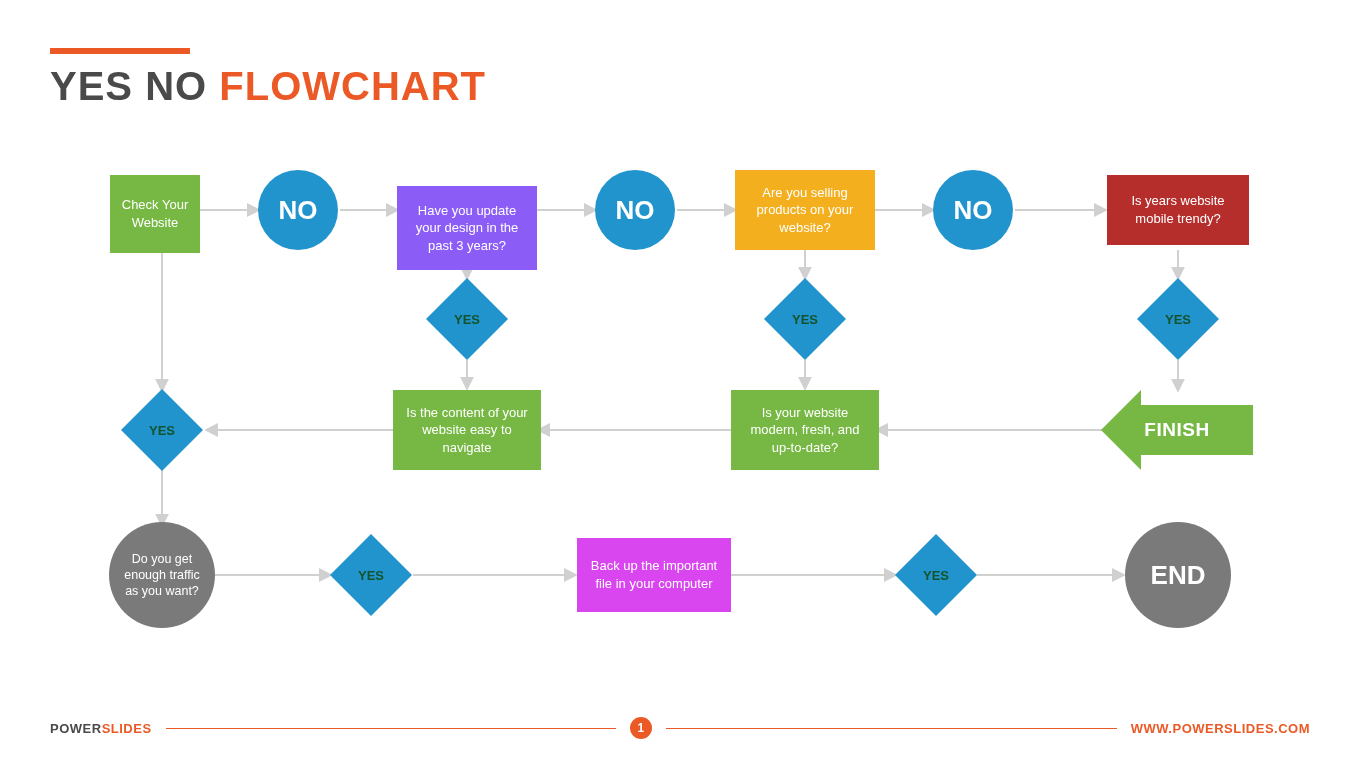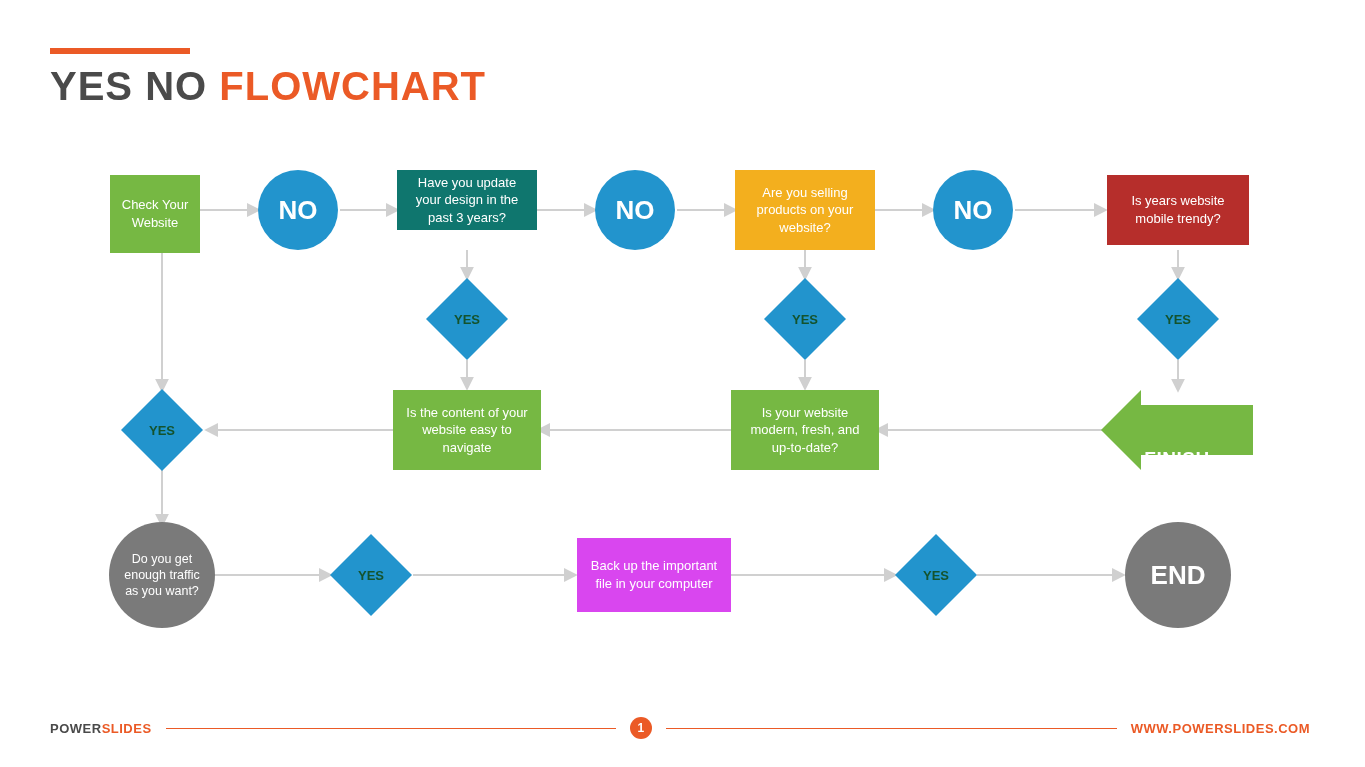--- a/index.html
+++ b/index.html
@@ -77,21 +77,21 @@
   }
   .diamond .lbl {
     position: relative;
     color: #14532d;
     font-weight: 800;
     font-size: 13px;
   }
   .finish-arrow {
     position: absolute;
     display: flex;
-    align-items: flex-end;
+    align-items: center;
     justify-content: center;
   }
   .finish-arrow svg { position: absolute; }
   .finish-arrow .lbl {
     position: relative;
     color: #fff;
     font-weight: 800;
     font-size: 19px;
     letter-spacing: .5px;
   }
@@ -166,21 +166,21 @@
       <line x1="318" y1="405" x2="480" y2="405" marker-end="url(#ah)"></line>
       <line x1="636" y1="405" x2="800" y2="405" marker-end="url(#ah)"></line>
       <line x1="882" y1="405" x2="1028" y2="405" marker-end="url(#ah)"></line>
     </g>
   </svg>
 
   <div class="box" style="left:15px; top:5px; width:90px; height:78px; background:#76b843;">Check Your Website</div>
 
   <div class="circle" style="left:163px; top:0; width:80px; height:80px; background:#2294cd;">NO</div>
 
-  <div class="box" style="left:302px; top:0; width:140px; height:60px; background:#0f766e;">Have you update your design in the past 3 years?</div>
+  <div class="box" style="left:302px; top:16px; width:140px; height:84px; background:#8b5cf6;">Have you update your design in the past 3 years?</div>
 
   <div class="circle" style="left:500px; top:0; width:80px; height:80px; background:#2294cd;">NO</div>
 
   <div class="box" style="left:640px; top:0; width:140px; height:80px; background:#f3af1e;">Are you selling products on your website?</div>
 
   <div class="circle" style="left:838px; top:0; width:80px; height:80px; background:#2294cd;">NO</div>
 
   <div class="box" style="left:1012px; top:5px; width:142px; height:70px; background:#b62e2b;">Is years website mobile trendy?</div>
 
   <div class="diamond" style="left:331px; top:108px;">

